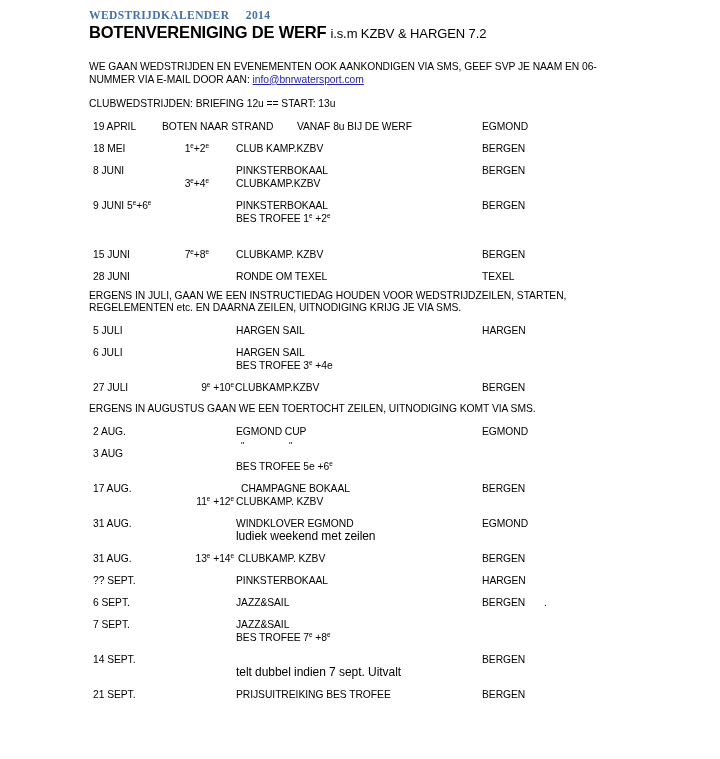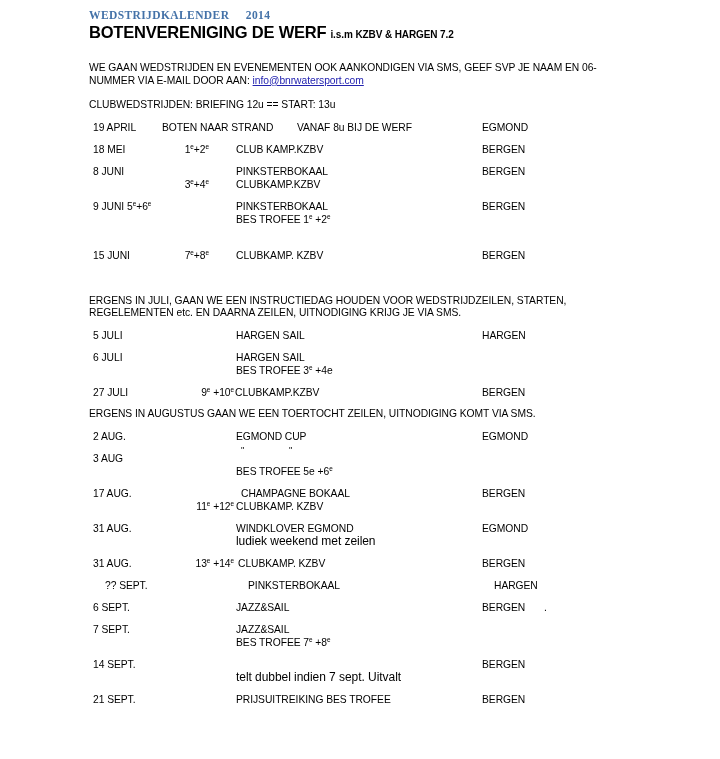--- a/index.html
+++ b/index.html
@@ -42,36 +42,36 @@
     line-height: 18px;
     margin-top: 1px;
     white-space: nowrap;
   }
   .club-title {
     font-size: 16.5px;
     font-weight: bold;
     letter-spacing: -0.2px;
   }
   .club-sub {
-    font-size: 10px;
-    font-weight: bold;
+    font-size: 13px;
+    font-weight: normal;
     letter-spacing: -0.1px;
     padding-left: 4px;
   }
 
   
   .para {
     font-size: 10.3px;
     line-height: 12.6px;
     letter-spacing: -0.05px;
     white-space: normal;
   }
   .para-sms { margin-top: 18px; width: 538px; }
   .para-brief { margin-top: 12px; }
-  .para-juli { margin-top: 24px; width: 540px; }
+  .para-juli { margin-top: 7px; width: 540px; }
   .para-aug { margin-top: 9px; }
 
   a.email {
     color: #2323b0;
     text-decoration: underline;
   }
 
   
   .sched {
     position: relative;
@@ -199,20 +199,25 @@
       <div class="spacer-xs"></div>
 
       <div class="row" style="height:13px;">
         <span class="c-date">15 JUNI</span>
         <span class="c-num" style="left:55px;width:65px;"><span>7</span><sup>e</sup><span>+</span><span>8</span><sup>e</sup></span>
         <span class="c-desc" style="left:147px;">CLUBKAMP. KZBV</span>
         <span class="c-loc" style="left:393px;">BERGEN</span>
       </div>
       <div class="spacer"></div>
 
+      <div class="row" style="height:13px;">
+        <span class="c-date">28 JUNI</span>
+        <span class="c-desc" style="left:147px;">RONDE OM TEXEL</span>
+        <span class="c-loc" style="left:393px;">TEXEL</span>
+      </div>
     </div>
 
     <div class="para para-juli">ERGENS IN JULI, GAAN WE EEN INSTRUCTIEDAG HOUDEN VOOR WEDSTRIJDZEILEN, STARTEN, REGELEMENTEN etc. EN DAARNA ZEILEN, UITNODIGING KRIJG JE VIA SMS.</div>
 
     <div class="sched">
 
       <div class="row" style="height:13px;">
         <span class="c-date">5 JULI</span>
         <span class="c-desc" style="left:147px;">HARGEN SAIL</span>
         <span class="c-loc" style="left:393px;">HARGEN</span>
@@ -279,21 +284,21 @@
       <div class="spacer"></div>
 
       <div class="row" style="height:13px;">
         <span class="c-date">31 AUG.</span>
         <span class="c-num" style="left:55px;width:90px;"><span>13</span><sup>e</sup><span> +14</span><sup>e</sup></span>
         <span class="c-desc" style="left:149px;">CLUBKAMP. KZBV</span>
         <span class="c-loc" style="left:393px;">BERGEN</span>
       </div>
       <div class="spacer"></div>
 
-      <div class="row" style="height:13px;margin-left:12px;">
+      <div class="row" style="height:13px;">
         <span class="c-date">?? SEPT.</span>
         <span class="c-desc" style="left:147px;">PINKSTERBOKAAL</span>
         <span class="c-loc" style="left:393px;">HARGEN</span>
       </div>
       <div class="spacer"></div>
 
       <div class="row" style="height:13px;">
         <span class="c-date">6 SEPT.</span>
         <span class="c-desc" style="left:147px;">JAZZ&amp;SAIL</span>
         <span class="c-loc" style="left:393px;">BERGEN</span>

